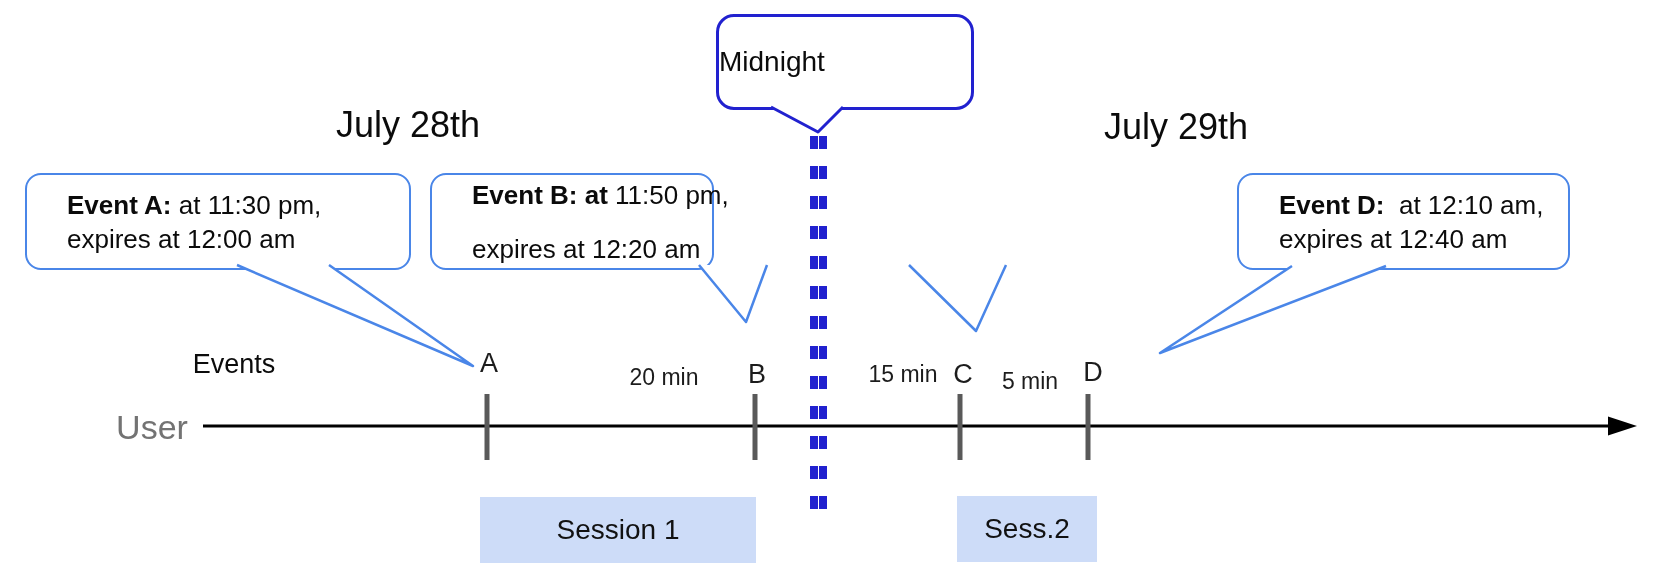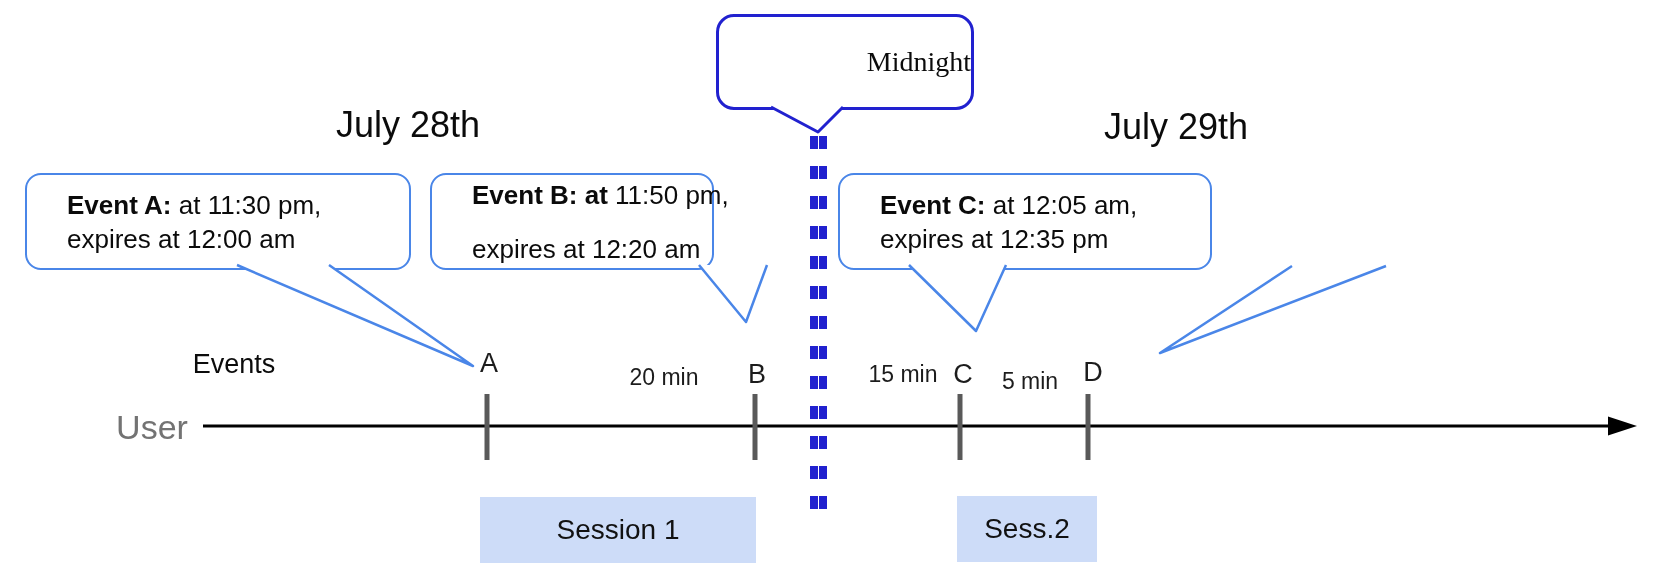--- a/index.html
+++ b/index.html
@@ -8,23 +8,22 @@
     font-family:"Liberation Sans", sans-serif;color:#111;
   }
   .abs{position:absolute;}
   .ctr{transform:translateX(-50%);white-space:nowrap;}
   
   .date-title{font-size:36px;color:#0b0b0b;}
   
   .midnight-box{
     left:716px;top:14px;width:258px;height:96px;box-sizing:border-box;
     border:3px solid #2121cf;border-radius:18px;background:#fff;
-    display:flex;align-items:center;justify-content:flex-end;font-size:28px;color:#0b0b0b;
+    display:flex;align-items:center;justify-content:flex-start;font-size:28px;color:#0b0b0b;
     z-index:1;
-    font-family:Liberation Serif, serif;
   }
   
   .ebox{
     top:173px;height:97px;box-sizing:border-box;background:#fff;
     border:2.5px solid #4a86e8;border-radius:16px;
     display:flex;flex-direction:column;justify-content:center;
     padding-left:40px;padding-right:8px;font-size:26px;line-height:34px;color:#0b0b0b;
     z-index:1;
   }
   .ebox .l1 span{white-space:pre;}
@@ -60,23 +59,23 @@
   </div>
 
   <div class="abs ebox ebox-a">
     <div class="l1"><span class="b">Event A:</span><span> at 11:30 pm,</span></div>
     <div class="l2">expires at 12:00 am</div>
   </div>
   <div class="abs ebox ebox-b">
     <div class="l1"><span class="b">Event B: at</span><span> 11:50 pm,</span></div>
     <div class="l2">expires at 12:20 am</div>
   </div>
-  <div class="abs ebox ebox-c">
-    <div class="l1"><span class="b">Event C:</span><span> at 12:05 am,</span></div>
-    <div class="l2">expires at 12:35 pm</div>
+  <div class="abs ebox ebox-d">
+    <div class="l1"><span class="b">Event D:</span><span>  at 12:10 am,</span></div>
+    <div class="l2">expires at 12:40 am</div>
   </div>
 
   <div class="abs sbox sbox1">
     <span>Session 1</span>
   </div>
   <div class="abs sbox sbox2">
     <span>Sess.2</span>
   </div>
 
   <svg class="canvas" width="1668" height="578" viewBox="0 0 1668 578">

